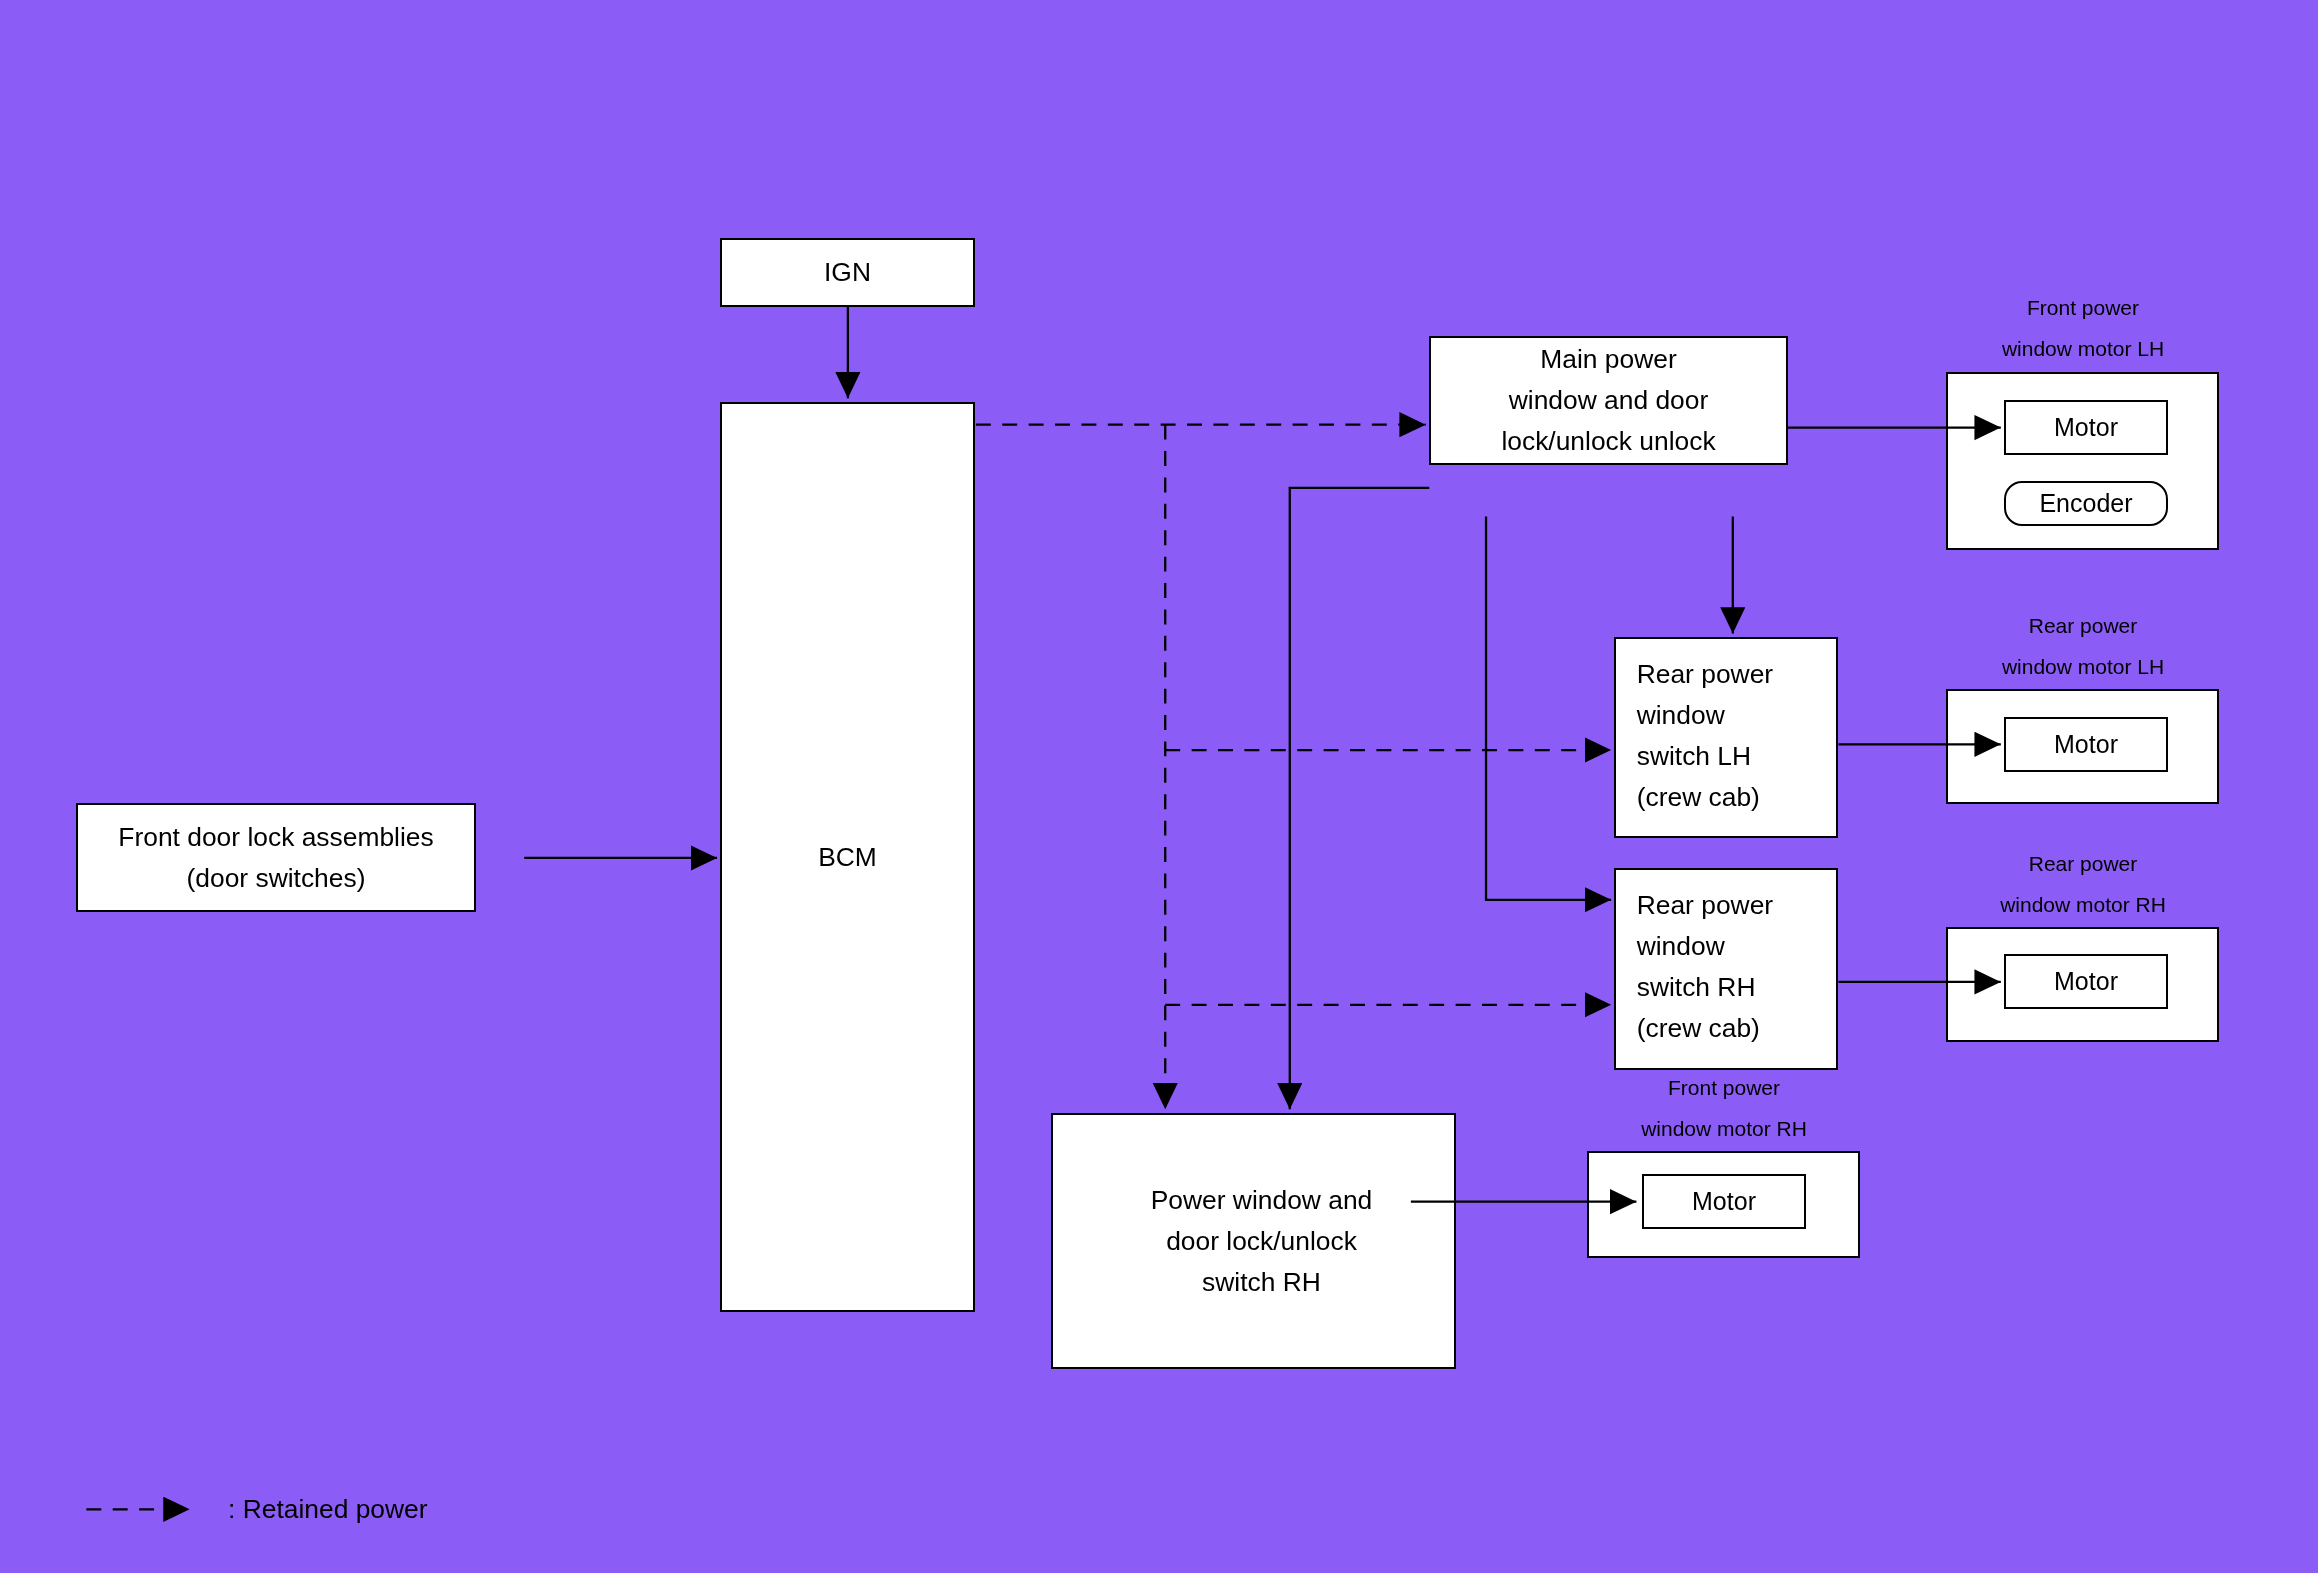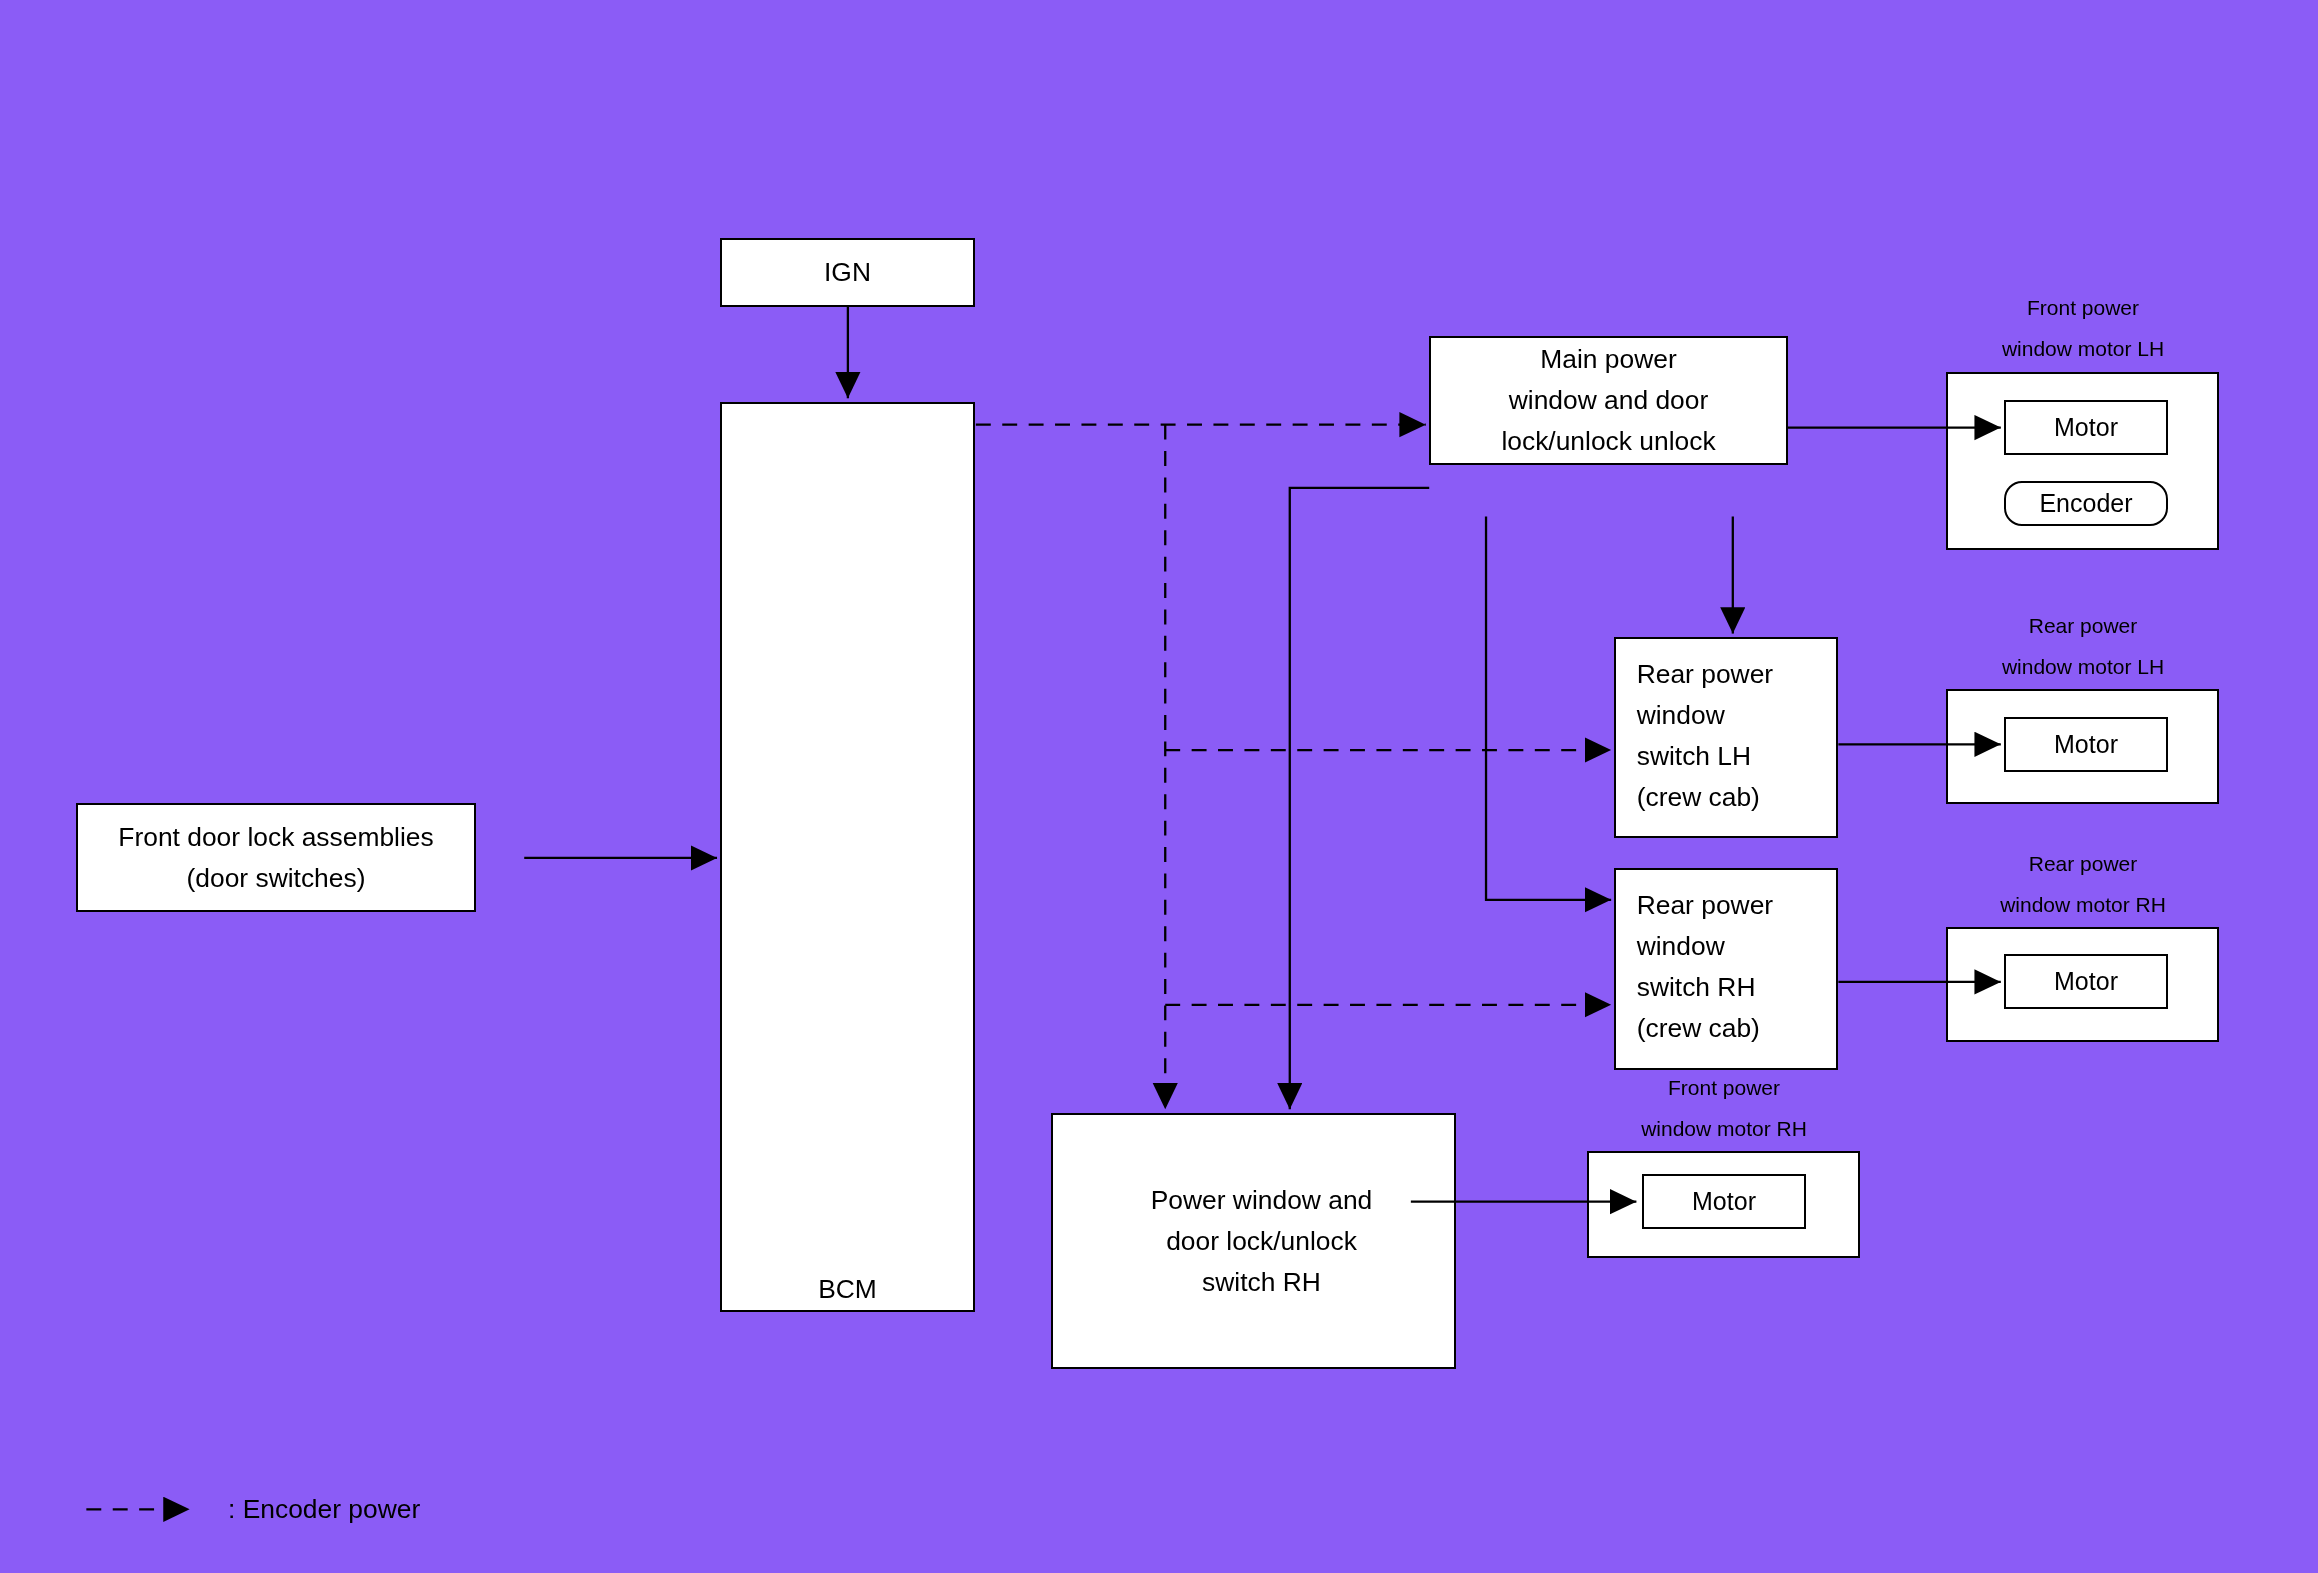--- a/index.html
+++ b/index.html
@@ -63,21 +63,21 @@
 </style>
 </head>
 <body>
 
 <div id="canvas">
 
   <div class="box" style="left:720px;top:238px;width:255px;height:69px;">
     <div>IGN</div>
   </div>
 
-  <div class="box" style="left:720px;top:402px;width:255px;height:910px;justify-content:flex-end;">
+  <div class="box" style="left:720px;top:402px;width:255px;height:910px;">
     <div>BCM</div>
   </div>
 
   <div class="box" style="left:76px;top:803px;width:400px;height:109px;">
     <div>Front door lock assemblies</div>
     <div>(door switches)</div>
   </div>
 
   <div class="box" style="left:1429px;top:336px;width:359px;height:129px;">
     <div>Main power</div>
@@ -141,21 +141,21 @@
   <div class="caption" style="left:1552px;top:1067px;width:344px;">
     <div>Front power</div>
     <div>window motor RH</div>
   </div>
   <div class="box" style="left:1587px;top:1151px;width:273px;height:107px;">
     <div class="inner-box" style="left:53px;top:21px;width:164px;height:55px;">
       <span>Motor</span>
     </div>
   </div>
 
-  <div id="legend-text">: Encoder power</div>
+  <div id="legend-text">: Retained power</div>
 
   <svg id="connector-layer" viewBox="0 0 4040 2741" xmlns="http://www.w3.org/2000/svg">
     <defs>
       <marker id="arrow" markerUnits="userSpaceOnUse" markerWidth="52" markerHeight="46" refX="46" refY="22" orient="auto">
         <polygon points="0,0 46,22 0,44" fill="#000"></polygon>
       </marker>
     </defs>
 
     <line x1="1477" y1="535" x2="1477" y2="694" stroke="#000" stroke-width="4" marker-end="url(#arrow)"></line>
     <line x1="913" y1="1495" x2="1249" y2="1495" stroke="#000" stroke-width="4" marker-end="url(#arrow)"></line>

